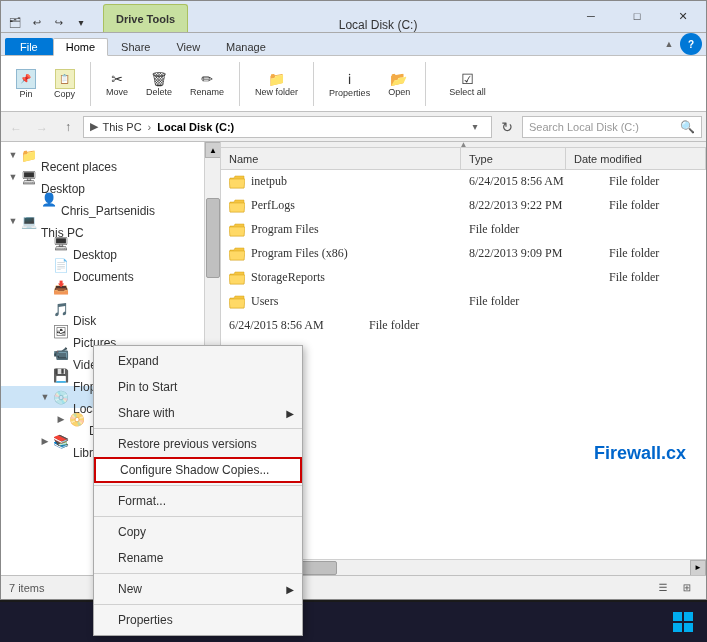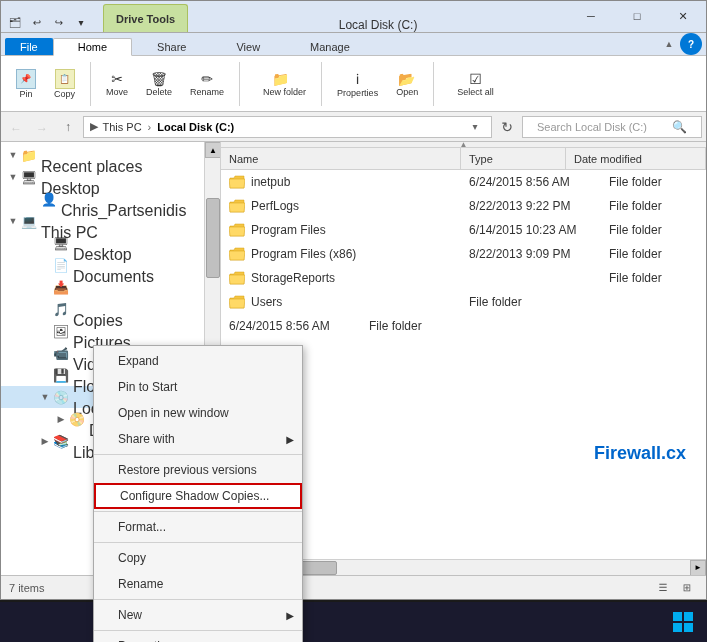--- a/index.html
+++ b/index.html
@@ -104,21 +104,21 @@
 
     .ribbon-tab-row {
       height: 22px;
       display: flex;
       align-items: flex-end;
       background: #dce6f4;
       padding-left: 4px;
     }
 
     .ribbon-tab {
-      padding: 2px 24px;
+      padding: 2px 12px;
       font-size: 11px;
       cursor: pointer;
       border: 1px solid transparent;
       border-bottom: none;
       border-radius: 2px 2px 0 0;
       color: #333;
       background: transparent;
     }
 
     .ribbon-tab.active {
@@ -233,21 +233,21 @@
       justify-content: center;
       font-size: 12px;
       color: #666;
     }
 
     .search-field {
       width: 180px;
       height: 22px;
       border: 1px solid #c0c0c0;
       background: white;
-      padding: 0 14px;
+      padding: 0 6px;
       display: flex;
       align-items: center;
       justify-content: space-between;
       font-size: 11px;
       color: #999;
     }
 
     
     .main-content {
       flex: 1;
@@ -305,21 +305,21 @@
       height: 16px;
       margin-right: 4px;
       flex-shrink: 0;
       display: flex;
       align-items: center;
       justify-content: center;
       font-size: 13px;
     }
 
     .tree-label {
-      font-size: 16px;
+      font-size: 12px;
       flex: 1;
       margin-top: 24px;
     }
 
     .scrollbar-btn {
       width: 16px;
       height: 16px;
       background: #d0d0d0;
       border: 1px solid #b0b0b0;
       display: flex;
@@ -374,20 +374,21 @@
       user-select: none;
     }
 
     .file-col-name { width: 240px; text-align: right; }
     .file-col-date { width: 140px; }
     .file-col-type { flex: 1; }
 
     .file-list {
       flex: 1;
       overflow: hidden;
+      font-family: Liberation Serif, serif;
     }
 
     .file-row {
       height: 24px;
       display: flex;
       align-items: center;
       padding: 0;
       border-bottom: 1px solid transparent;
       cursor: default;
     }
@@ -604,21 +605,21 @@
           <span style="font-size:9px;">Delete</span>
         </button>
         <button class="ribbon-btn">
           <div style="font-size:14px;">✏</div>
           <span style="font-size:9px;">Rename</span>
         </button>
       </div>
       <div class="ribbon-group">
         <button class="ribbon-btn">
           <div style="font-size:14px;">📁</div>
-          <span style="font-size:9px;margin-left:8px;">New folder</span>
+          <span style="font-size:9px;">New folder</span>
         </button>
       </div>
       <div class="ribbon-group">
         <button class="ribbon-btn">
           <div style="font-size:14px;">ℹ</div>
           <span style="font-size:9px;">Properties</span>
         </button>
         <button class="ribbon-btn">
           <div style="font-size:14px;">📂</div>
           <span style="font-size:9px;text-align:center;">Open</span>
@@ -697,21 +698,21 @@
           </div>
 
           <div class="tree-item" style="padding-left:36px;">
             <div class="tree-expand" style="visibility:hidden;"></div>
             <div class="tree-icon">📥</div>
           </div>
 
           <div class="tree-item" style="padding-left:36px;">
             <div class="tree-expand" style="visibility:hidden;"></div>
             <div class="tree-icon">🎵</div>
-            <span class="tree-label">Copies</span>
+            <span class="tree-label">Disk</span>
           </div>
 
           <div class="tree-item" style="padding-left:36px;">
             <div class="tree-expand" style="visibility:hidden;"></div>
             <div class="tree-icon">🖼</div>
             <span class="tree-label">Pictures</span>
           </div>
 
           <div class="tree-item" style="padding-left:36px;">
             <div class="tree-expand" style="visibility:hidden;"></div>
@@ -805,21 +806,20 @@
         <div class="file-row">
           <div class="file-cell file-col-name">
             <div class="file-icon">
               <svg width="16" height="14" viewBox="0 0 16 14">
                 <path d="M1 3 L5 3 L6 1 L15 1 L15 13 L1 13 Z" fill="#F5C542" stroke="#D4A017" stroke-width="0.5"></path>
                 <path d="M0 4 L16 4 L15 13 L1 13 Z" fill="#FFD966" stroke="#D4A017" stroke-width="0.5"></path>
               </svg>
             </div>
             <span>Program Files</span>
           </div>
-          <div class="file-cell file-col-date">6/14/2015 10:23 AM</div>
           <div class="file-cell file-col-type">File folder</div>
         </div>
 
         <div class="file-row">
           <div class="file-cell file-col-name">
             <div class="file-icon">
               <svg width="16" height="14" viewBox="0 0 16 14">
                 <path d="M1 3 L5 3 L6 1 L15 1 L15 13 L1 13 Z" fill="#F5C542" stroke="#D4A017" stroke-width="0.5"></path>
                 <path d="M0 4 L16 4 L15 13 L1 13 Z" fill="#FFD966" stroke="#D4A017" stroke-width="0.5"></path>
               </svg>
@@ -889,23 +889,20 @@
 <div class="context-menu">
 
   <div class="ctx-item">
     <span>Expand</span>
   </div>
 
   <div class="ctx-item">
     <span>Pin to Start</span>
   </div>
 
-  <div class="ctx-item">
-    <span>Open in new window</span>
-  </div>
 
   <div class="ctx-item">
     <span>Share with</span>
     <span class="ctx-arrow">▶</span>
   </div>
 
   <div class="ctx-separator"></div>
 
   <div class="ctx-item">
     <span>Restore previous versions</span>

